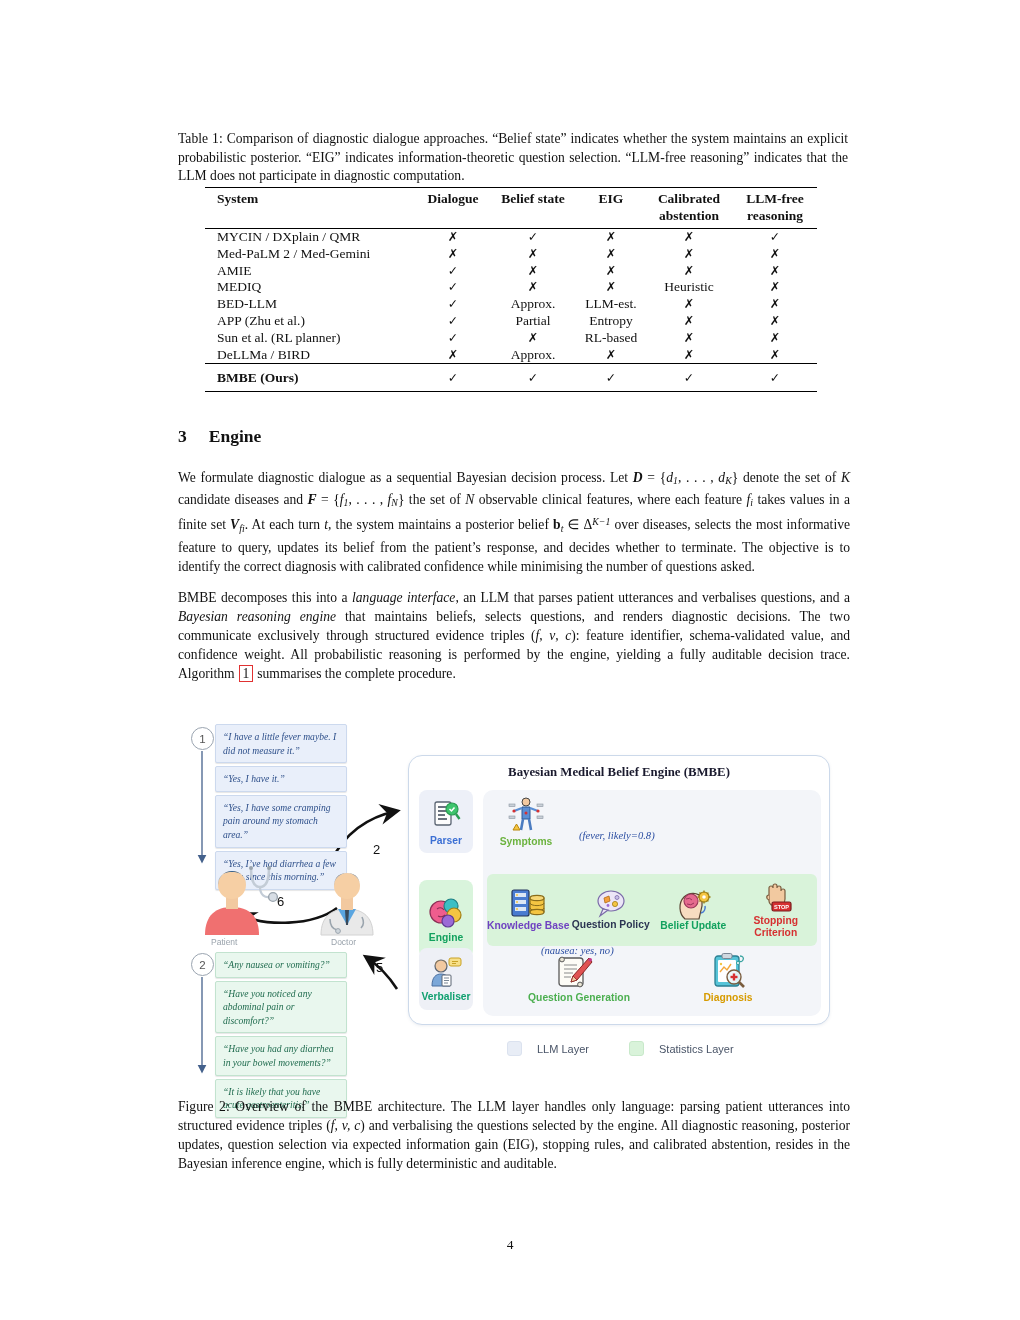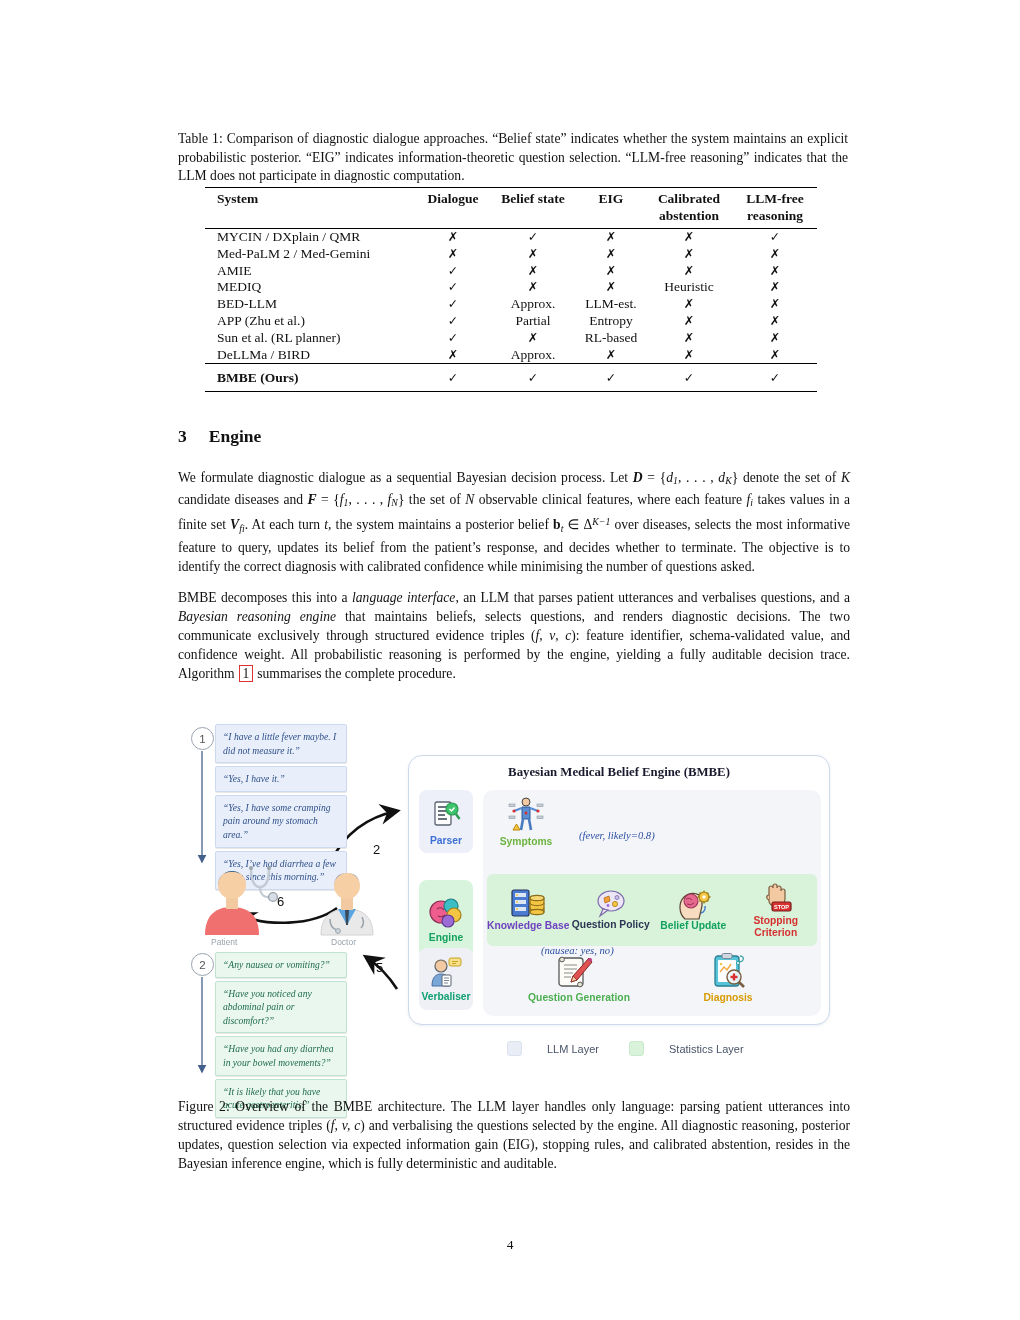--- a/index.html
+++ b/index.html
@@ -77,21 +77,21 @@
   .lbl-kb{color:#6f42c1;}
   .lbl-bu{color:#12a15e;}
   .lbl-qp{color:#2b3452;}
   .lbl-sc{color:#d63031;text-align:center;}
   .qgen-icon{position:absolute;left:72px;top:164px;}
   .qgen-label{position:absolute;left:10px;top:202px;width:172px;text-align:center;font-weight:bold;font-size:10.3px;color:#4caf50;}
   .diag-icon{position:absolute;left:227px;top:162px;}
   .diag-label{position:absolute;left:187px;top:202px;width:116px;text-align:center;font-weight:bold;font-size:10.3px;color:#d79b00;}
 
   .legend{position:absolute;left:0;top:324px;width:648px;height:20px;}
-  .legend-item{position:absolute;display:flex;align-items:center;gap:25px;font-size:11px;color:#4a5568;}
+  .legend-item{position:absolute;display:flex;align-items:center;gap:15px;font-size:11px;color:#4a5568;}
   .sw{width:13px;height:13px;border-radius:3px;}
   .sw-llm{background:#e8edf6;border:1px solid #dbe2ef;}
   .sw-stat{background:#d9f3da;border:1px solid #c8e9ca;}
   #legend-llm{left:322px;top:2px;}
   #legend-stat{left:444px;top:2px;}
 </style>
 </head>
 <body>
 
 <div class="page">

